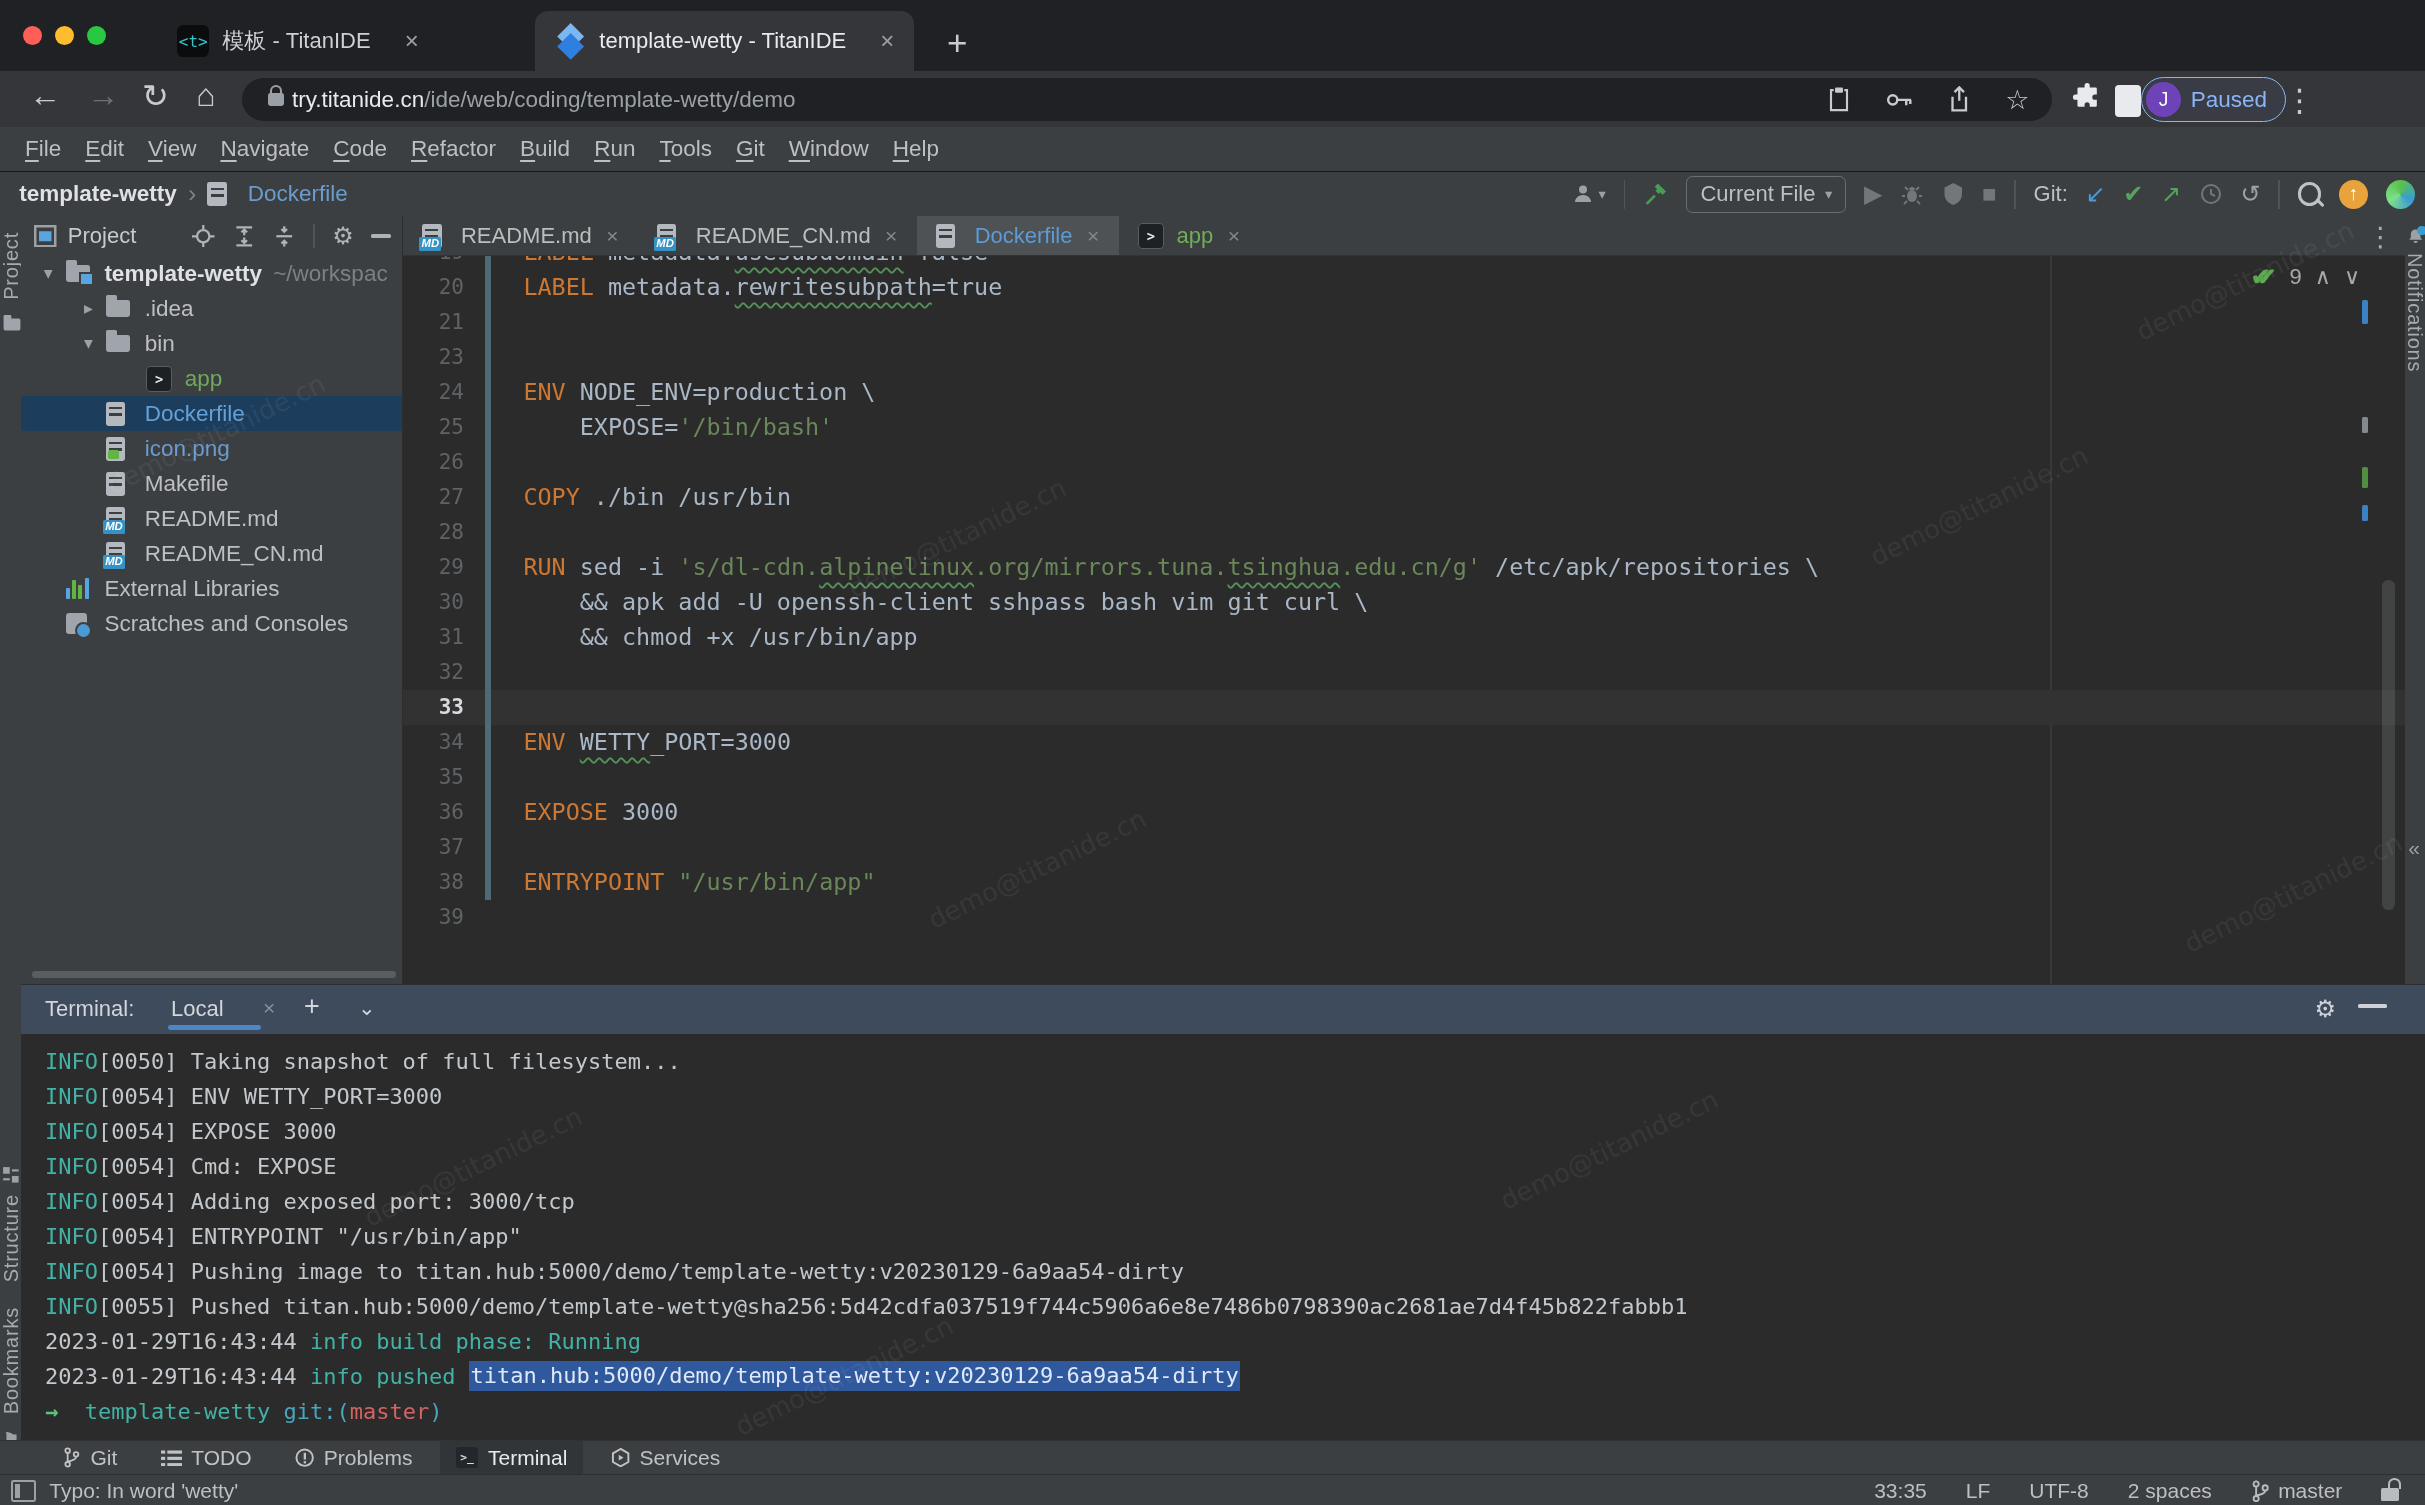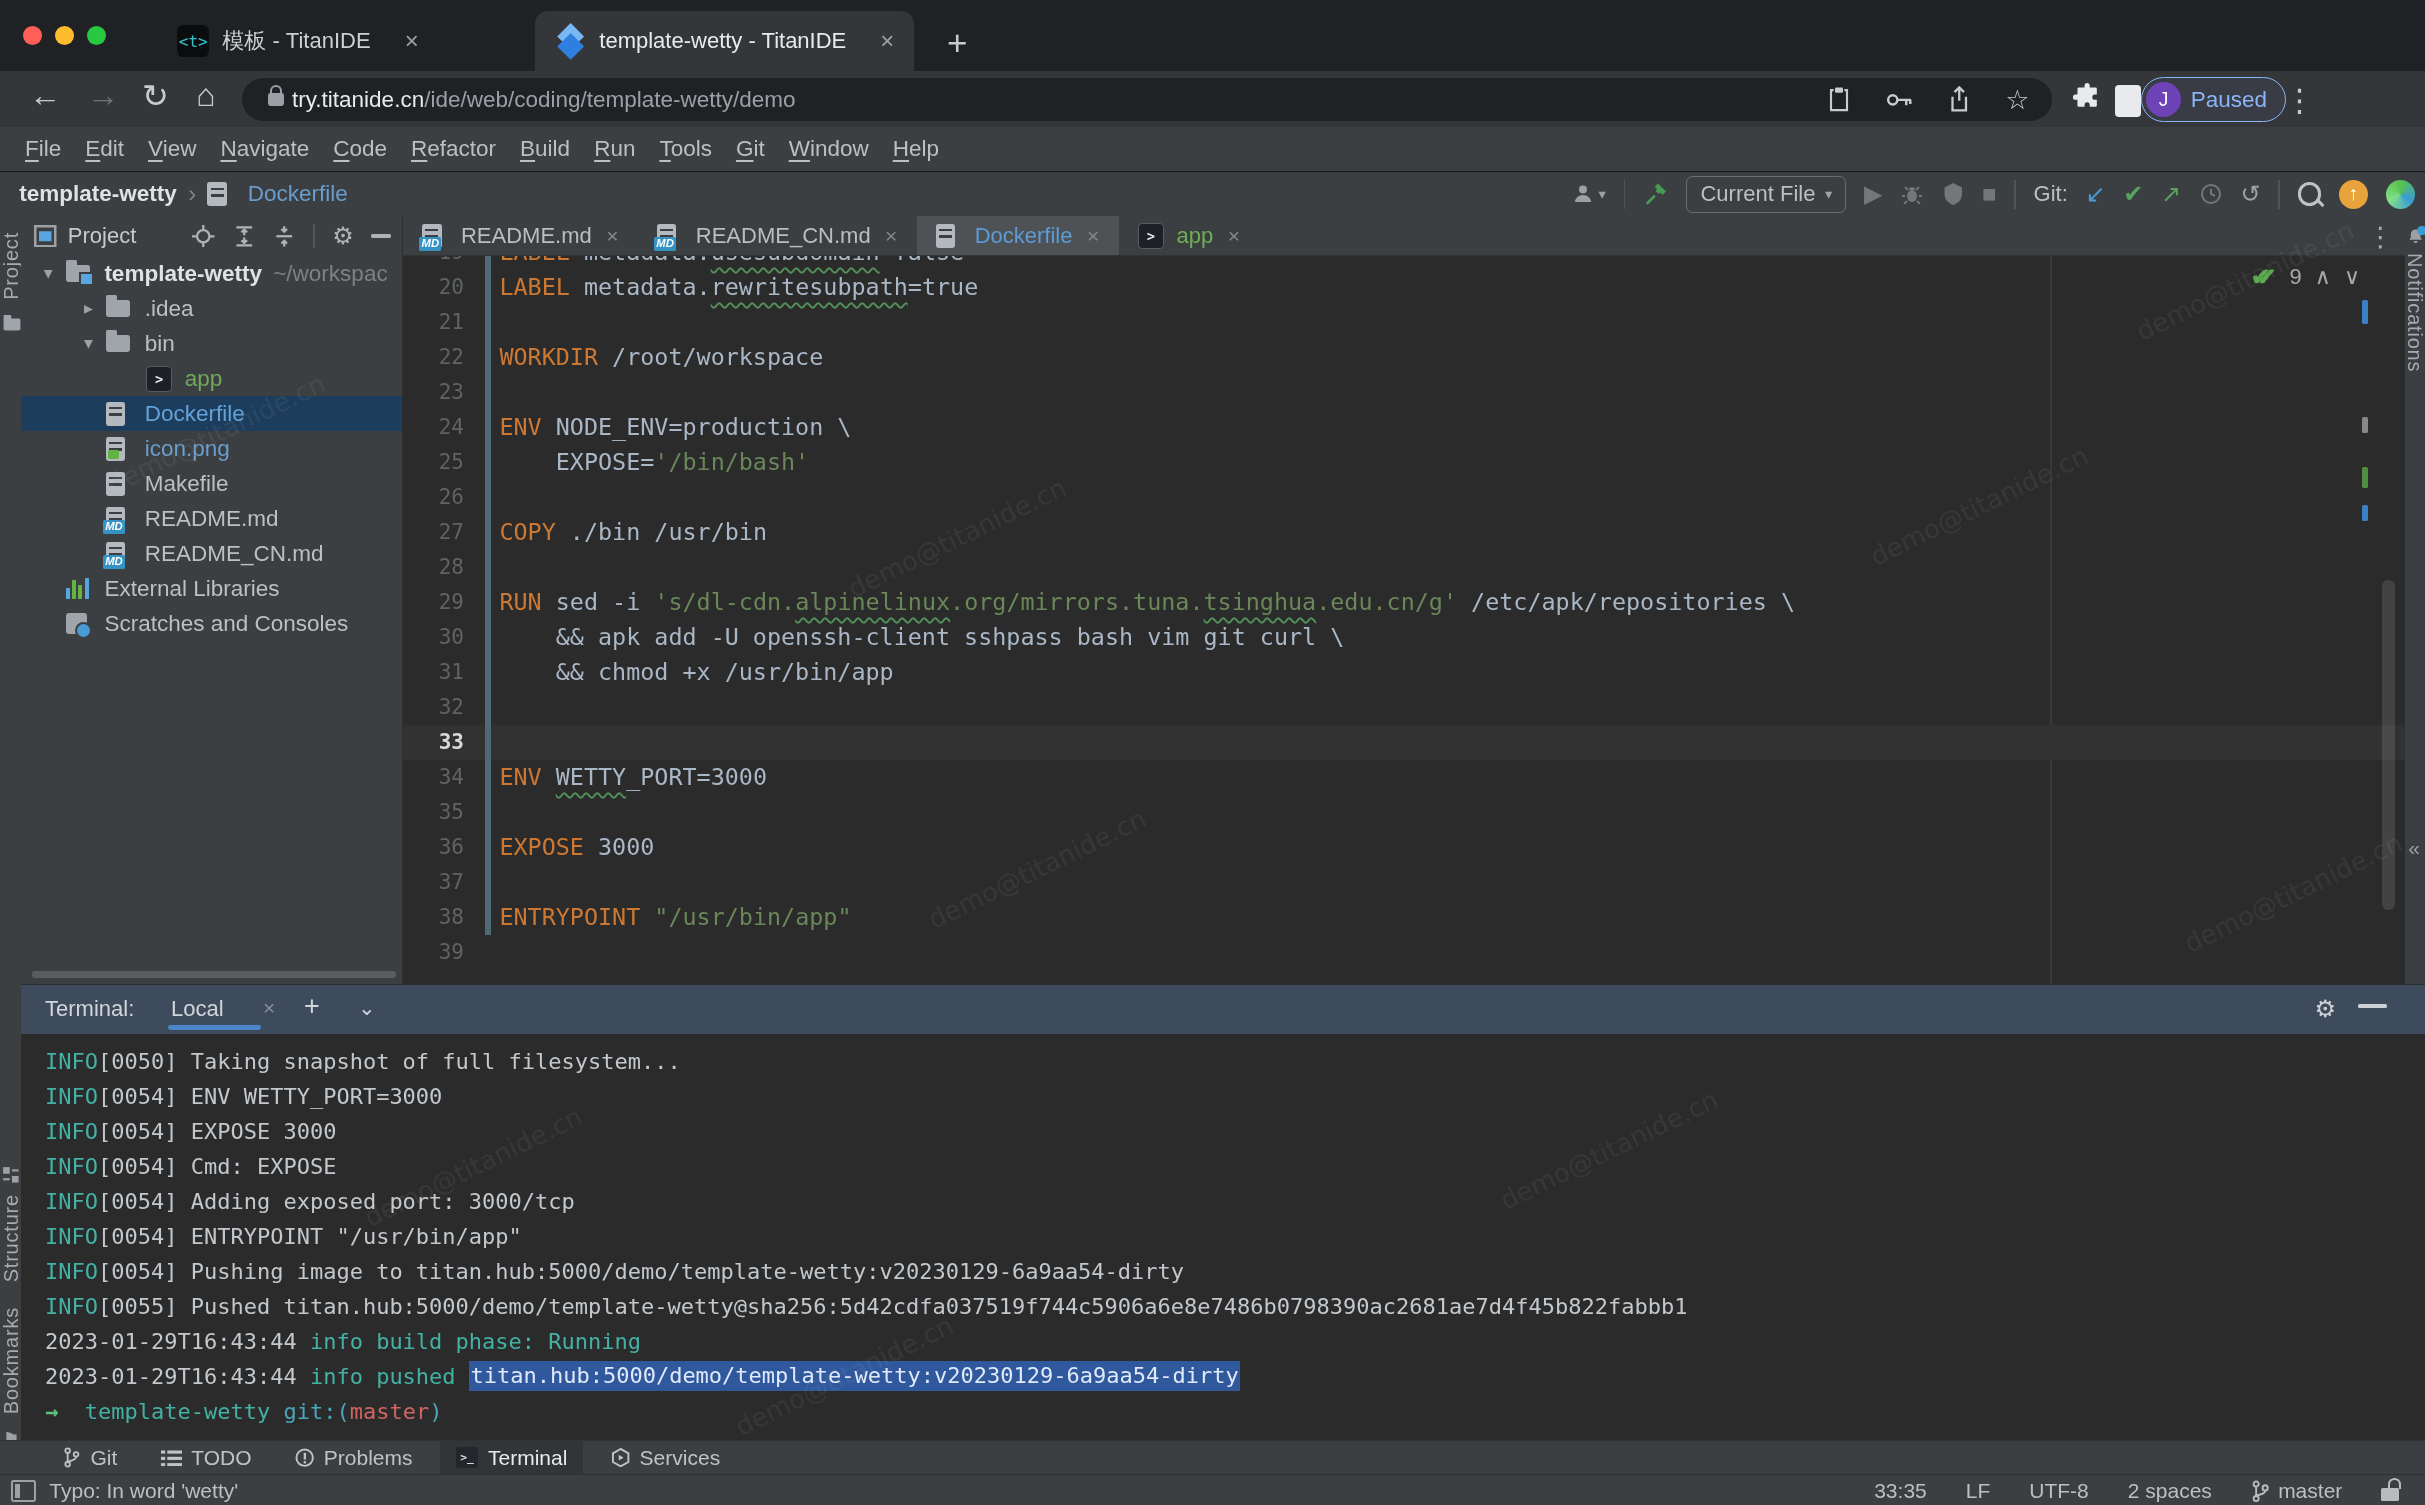--- a/index.html
+++ b/index.html
@@ -106,21 +106,21 @@
   .ekebab{position:absolute;right:11.3px;top:4.8px;font-size:27px;color:#a7abaf;z-index:6;}
   .codewrap{position:absolute;left:0;top:40px;right:0;bottom:0;overflow:hidden;}
   .codelines{margin-top:-21px;}
   .cl{height:35px;display:flex;align-items:center;position:relative;
       font-family:"DejaVu Sans Mono",monospace;font-size:23.4px;line-height:35px;}
   .cl.cur{background:#323232;}
   .num{width:61px;text-align:right;padding-right:21px;color:#606366;font-size:21px;flex:none;}
   .cl.cur .num{color:#d8dade;font-weight:bold;}
   .bar{width:6.4px;height:35px;flex:none;margin-right:8px;}
   .bar.on{background:#4e6a75;}
-  .txt{white-space:pre;}
+  .txt{white-space:pre;margin-left:24px;}
   .kw{color:#cc7832;} .pl{color:#a9b7c6;} .str{color:#6a8759;} .cm{color:#808080;}
   .sq{text-decoration-line:underline;text-decoration-style:wavy;text-decoration-color:#549159;
       text-decoration-thickness:1.6px;text-underline-offset:7.2px;}
   .marginline{position:absolute;left:1647px;top:40px;bottom:0;width:1.6px;background:#36393b;}
   .inspect{position:absolute;top:47px;right:45px;display:flex;align-items:center;gap:13px;z-index:6;
            color:#a6aaad;font-size:22px;}
   .dblcheck{color:#57a64a;font-size:24px;letter-spacing:-14.5px;padding-right:14.5px;font-weight:bold;}
   .vthumb{position:absolute;right:9.7px;top:364px;width:13px;height:330px;background:rgba(170,175,180,.18);border-radius:6.4px;}
   .mark{position:absolute;left:1959px;width:6.4px;border-radius:1.6px;}
   
@@ -502,25 +502,20 @@
      <span class="num">20</span>
      <span class="bar on"></span>
      <span class="txt"><span class="kw">LABEL</span><span class="pl"> metadata.</span><span class="pl sq">rewritesubpath</span><span class="pl">=true</span></span>
    </div>
         <div class="cl">
      <span class="num">21</span>
      <span class="bar on"></span>
      <span class="txt"></span>
    </div>
         <div class="cl">
-     <span class="num">22</span>
-     <span class="bar on"></span>
-     <span class="txt"><span class="kw">WORKDIR</span><span class="pl"> /root/workspace</span></span>
-   </div>
-        <div class="cl">
      <span class="num">23</span>
      <span class="bar on"></span>
      <span class="txt"></span>
    </div>
         <div class="cl">
      <span class="num">24</span>
      <span class="bar on"></span>
      <span class="txt"><span class="kw">ENV</span><span class="pl"> NODE_ENV=production \</span></span>
    </div>
         <div class="cl">

